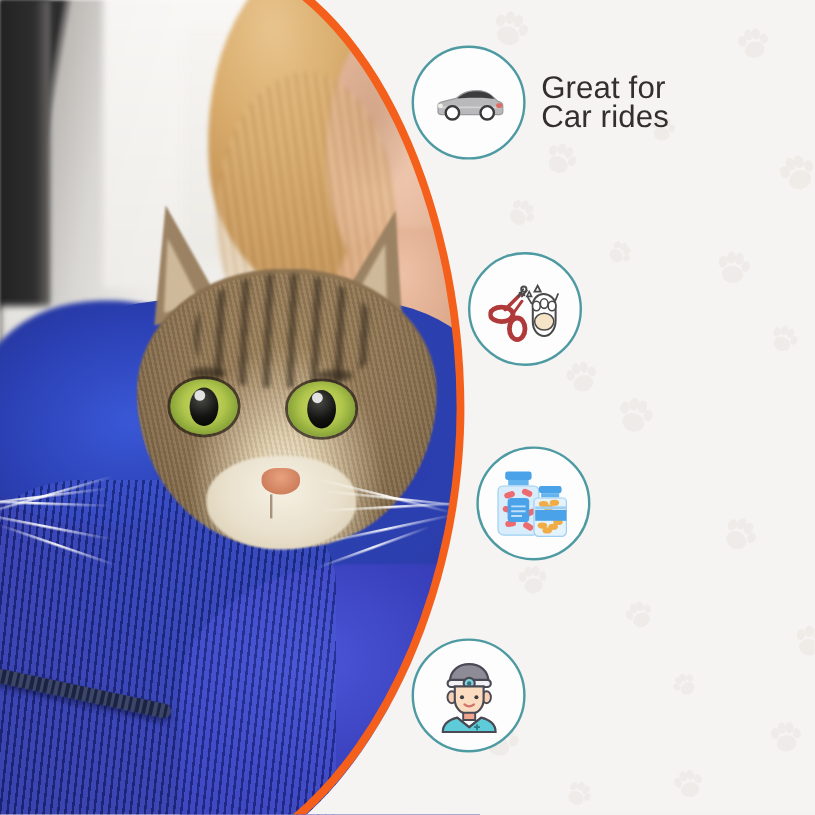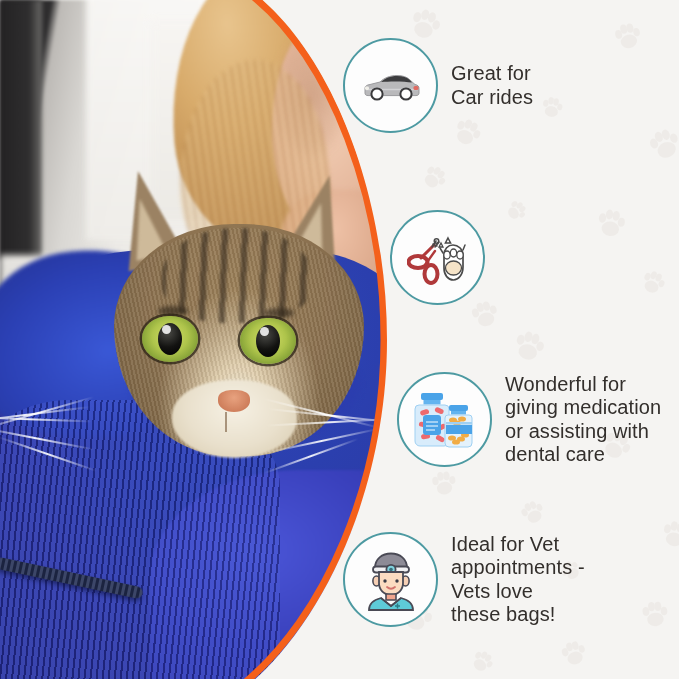--- a/index.html
+++ b/index.html
@@ -260,21 +260,21 @@
     width:95px;height:95px;border-radius:50%;
     background:#fdfdfd;
     border:2px solid #4d9aa2;
     box-sizing:border-box;
     display:flex;align-items:center;justify-content:center;
     flex:0 0 95px;
   }
   .f-text{
     margin-left:13px;
     color:#332f2c;
-    font-size:20px;
+    font-size:26px;
     line-height:23.5px;
     font-weight:400;
     white-space:pre-line;
     letter-spacing:.1px;
   }
   
   #feat-0{left:343px;top:38px;}
   #feat-1{left:390px;top:210px;}
   #feat-2{left:397px;top:372px;}
   #feat-3{left:343px;top:532px;}
@@ -606,24 +606,20 @@
           <ellipse cx="44" cy="34" rx="4" ry="2.6"></ellipse>
           <ellipse cx="39" cy="49" rx="4" ry="2.6"></ellipse>
           <ellipse cx="48" cy="50" rx="4" ry="2.6"></ellipse>
           <ellipse cx="43" cy="53" rx="4" ry="2.6"></ellipse>
           <ellipse cx="52" cy="46" rx="4" ry="2.6"></ellipse>
         </g>
         <rect x="33" y="36" width="26" height="9" fill="#4aa3e8"></rect>
         <rect x="33" y="33" width="26" height="2.5" fill="#9fd0f2"></rect>
       </svg>
     </div>
-    <div class="f-text">Wonderful for
-giving medication
-or assisting with
-dental care</div>
   </div>
 
   <div class="feature" id="feat-3">
     <div class="f-circle">
       <svg width="64" height="64" viewBox="0 0 64 64">
 
         <path d="M16,20 C16,11 23,5.5 32,5.5 C41,5.5 48,11 48,20 L48,23 L16,23 Z" fill="#8d8b96" stroke="#4a4a55" stroke-width="1.8"></path>
         <rect x="14" y="18.5" width="36" height="6" rx="3" fill="#f1f1f3" stroke="#4a4a55" stroke-width="1.8"></rect>
         <circle cx="32" cy="21.5" r="4.6" fill="#7fd1dd" stroke="#4a4a55" stroke-width="1.8"></circle>
         <circle cx="32" cy="21.5" r="1.8" fill="#3a6f7a"></circle>
@@ -636,19 +632,15 @@
         <circle cx="38" cy="33" r="1.7" fill="#3c3c46"></circle>
         <path d="M28,39 q4,3.4 8,0" fill="none" stroke="#d2736c" stroke-width="1.8" stroke-linecap="round"></path>
 
         <path d="M27,46 h10 v6 h-10 Z" fill="#f0a58e" stroke="#4a4a55" stroke-width="1.6"></path>
 
         <path d="M22,50 C14,52 10,56 10,62 L54,62 C54,56 50,52 42,50 L32,58 Z" fill="#5ecbd8" stroke="#4a4a55" stroke-width="1.8"></path>
         <path d="M22,50 L32,58 L42,50" fill="none" stroke="#4a4a55" stroke-width="1.6"></path>
         <path d="M36,58 h5 M38.5,55.5 v5" stroke="#2a7d88" stroke-width="1.5"></path>
       </svg>
     </div>
-    <div class="f-text">Ideal for Vet
-appointments -
-Vets love
-these bags!</div>
   </div>
 
 </div>
 
 </body></html>

